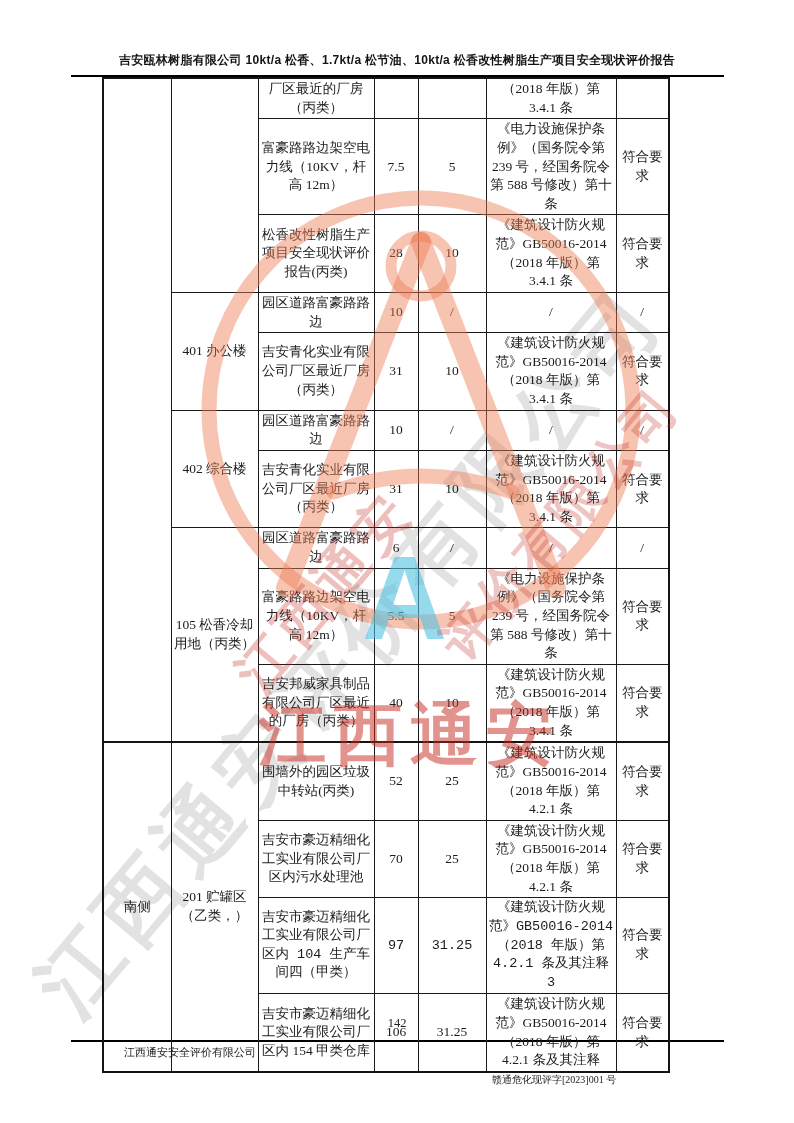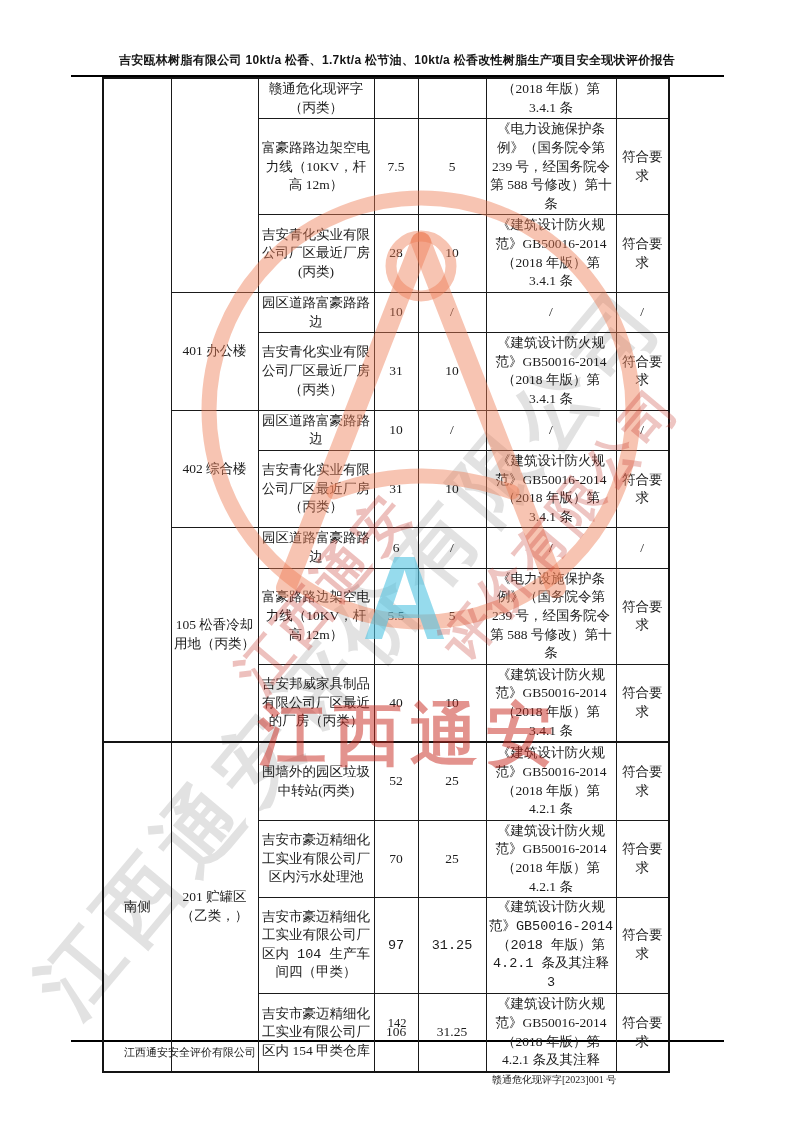--- a/index.html
+++ b/index.html
@@ -100,35 +100,35 @@
           <col style="width:116px">
         <col style="width:44px">
           <col style="width:68px">
           <col style="width:130px">
         <col style="width:53px">
       </colgroup>
       <tbody>
           <tr style="height: 40px;">
             <td rowspan="10"></td>
             <td rowspan="3"></td>
-            <td>赣通危化现评字（丙类）</td>
+            <td>厂区最近的厂房（丙类）</td>
             <td></td>
             <td></td>
             <td>（2018 年版）第 3.4.1 条</td>
             <td></td>
           </tr>
           <tr style="height: 92px;">
             <td>富豪路路边架空电力线（10KV，杆高 12m）</td>
             <td>7.5</td>
             <td>5</td>
             <td>《电力设施保护条例》（国务院令第 239 号，经国务院令第 588 号修改）第十条</td>
             <td>符合要求</td>
           </tr>
           <tr style="height: 70px;">
-            <td>吉安青化实业有限公司厂区最近厂房(丙类)</td>
+            <td>松香改性树脂生产项目安全现状评价报告(丙类)</td>
             <td>28</td>
             <td>10</td>
             <td>《建筑设计防火规范》GB50016-2014（2018 年版）第 3.4.1 条</td>
             <td>符合要求</td>
           </tr>
           <tr style="height: 35px;">
             <td rowspan="2">401 办公楼</td>
             <td>园区道路富豪路路边</td>
             <td>10</td>
             <td>/</td>

